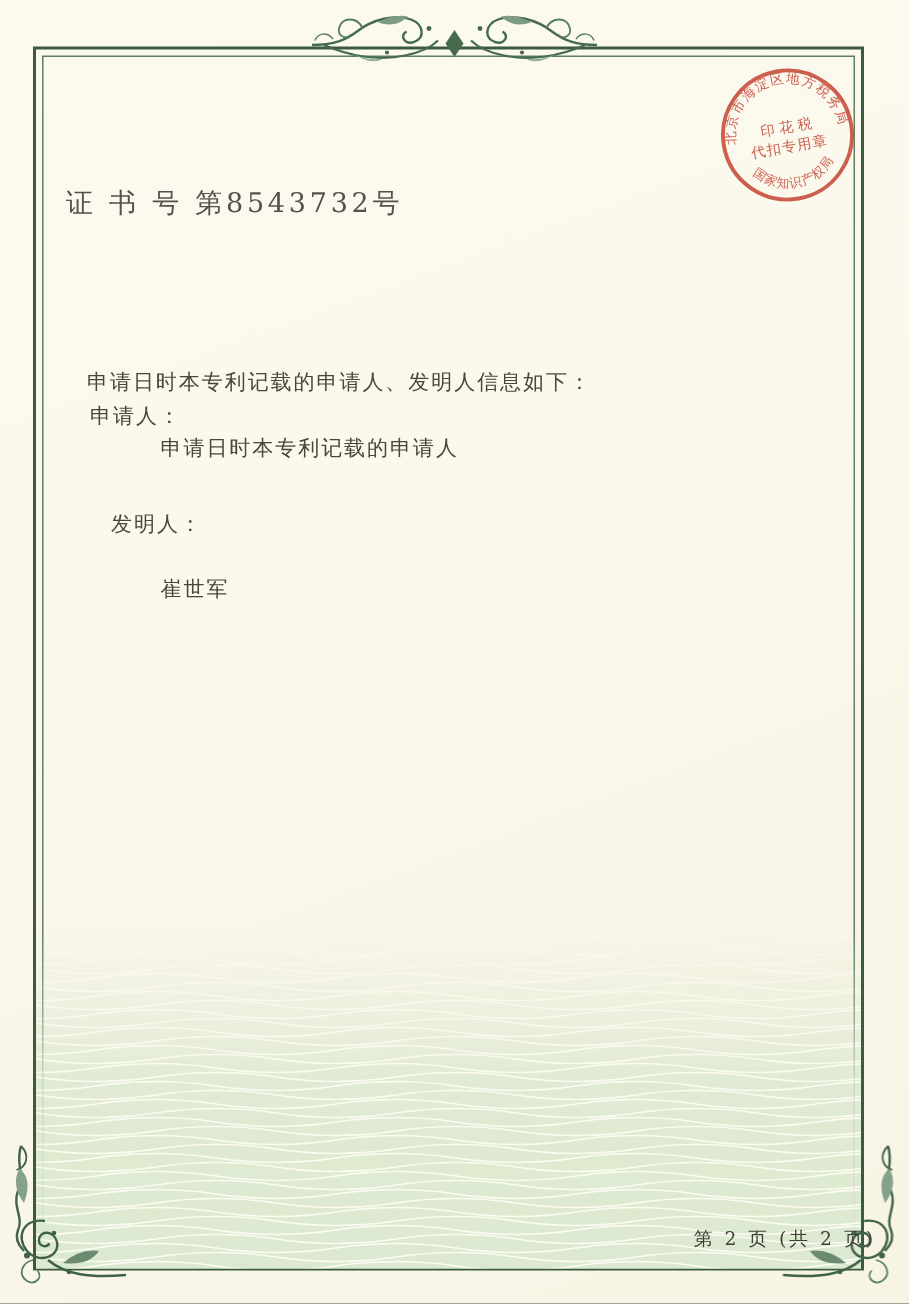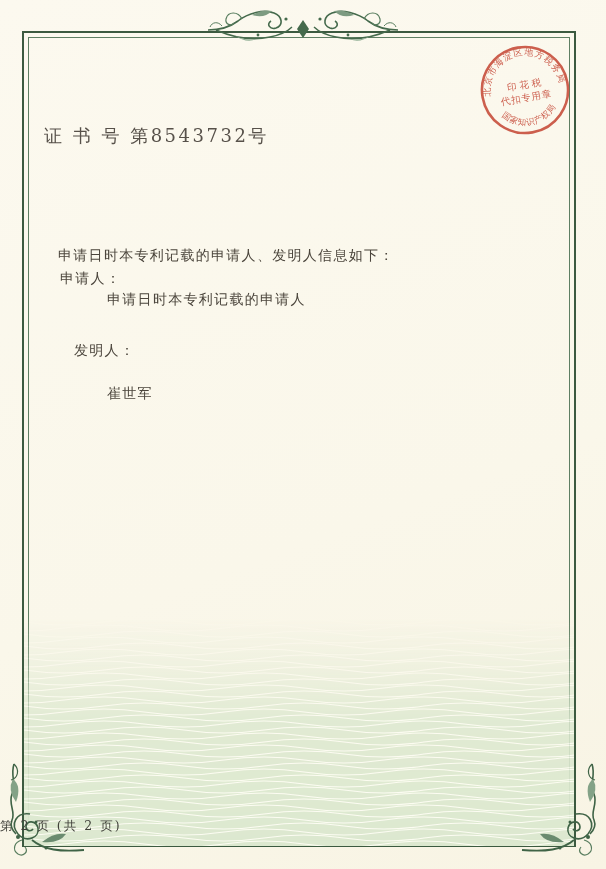--- a/index.html
+++ b/index.html
@@ -59,21 +59,21 @@
     left:33px;top:163px;width:540px;
     text-indent:2em;text-align:justify;
   }
   .info-intro{left:58px;top:243px;}
   .applicant-label{left:60px;top:266px;}
   .applicant-name{left:107px;top:287px;}
   .inventor-label{left:58px;top:338px;margin-left:16px;}
   .inventor-name{left:107px;top:381px;font-family:Liberation Serif, serif;}
   .footer{
     position:absolute;left:0;top:818px;width:584px;
-    text-align:left;color:#3f3f39;
+    text-align:right;color:#3f3f39;
     font-size:12.5px;letter-spacing:2px;
   }
 </style>
 </head>
 <body>
 
 <div class="page">
 
   <div class="frame-outer">
     <div class="frame-inner"></div>

